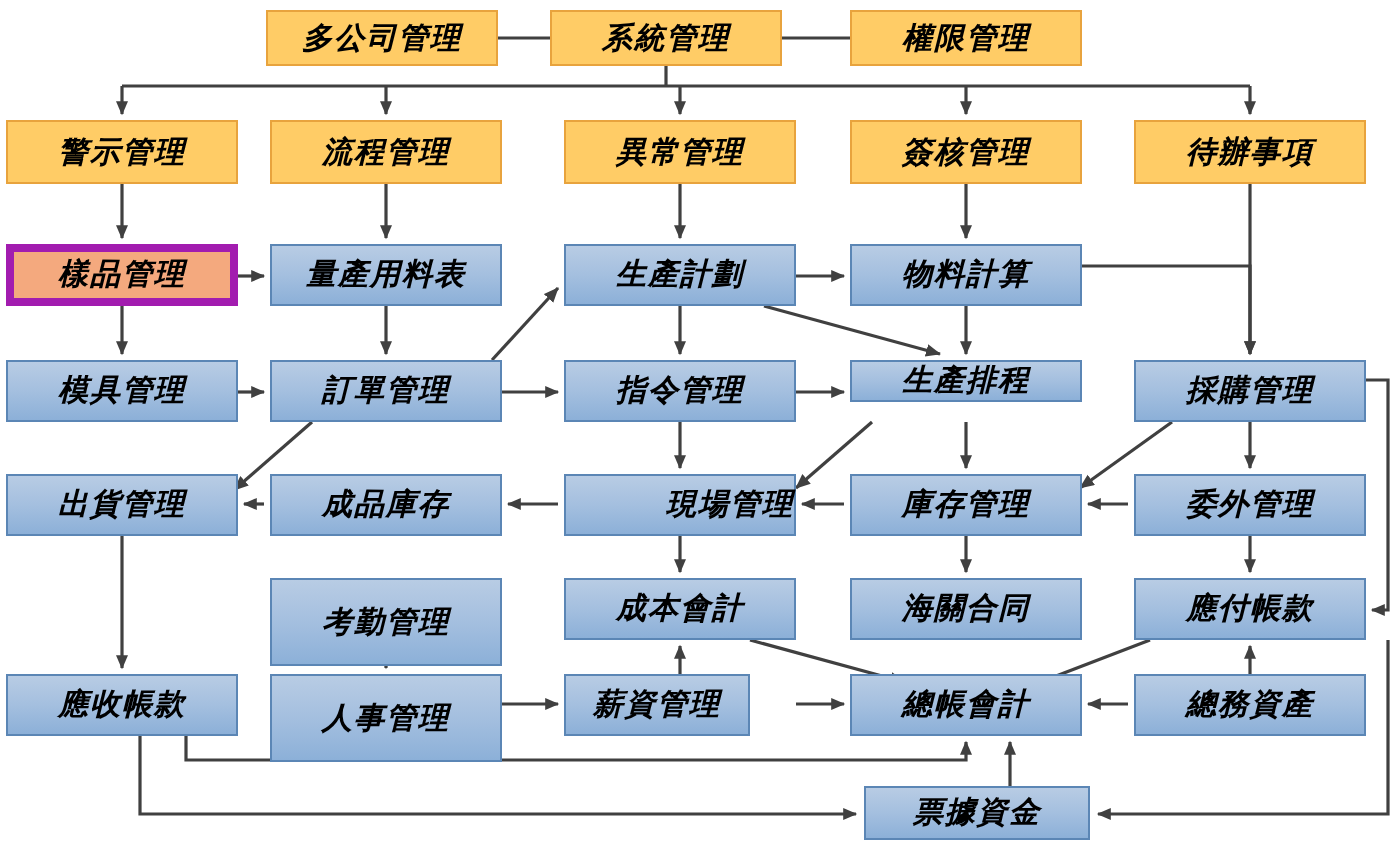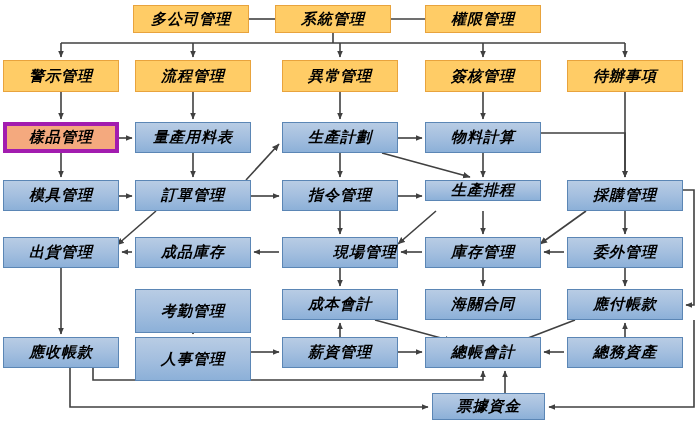--- a/index.html
+++ b/index.html
@@ -198,21 +198,21 @@
       </div>
       <div class="node blue" style="left: 567px; top: 289px; width: 116px; height: 31px;">
         <span>應付帳款</span>
       </div>
       <div class="node blue" style="left: 3px; top: 337px; width: 116px; height: 31px;">
         <span>應收帳款</span>
       </div>
       <div class="node blue" style="left: 135px; top: 337px; width: 116px; height: 44px;">
         <span>人事管理</span>
       </div>
-      <div class="node blue" style="left: 282px; top: 337px; width: 116px; height: 31px; text-align: center;">
+      <div class="node blue" style="left: 282px; top: 337px; width: 93px; height: 31px; text-align: center;">
         <span>薪資管理</span>
       </div>
       <div class="node blue" style="left: 425px; top: 337px; width: 116px; height: 31px;">
         <span>總帳會計</span>
       </div>
       <div class="node blue" style="left: 567px; top: 337px; width: 116px; height: 31px;">
         <span>總務資產</span>
       </div>
       <div class="node blue" style="left: 432px; top: 393px; width: 113px; height: 27px;">
         <span>票據資金</span>

